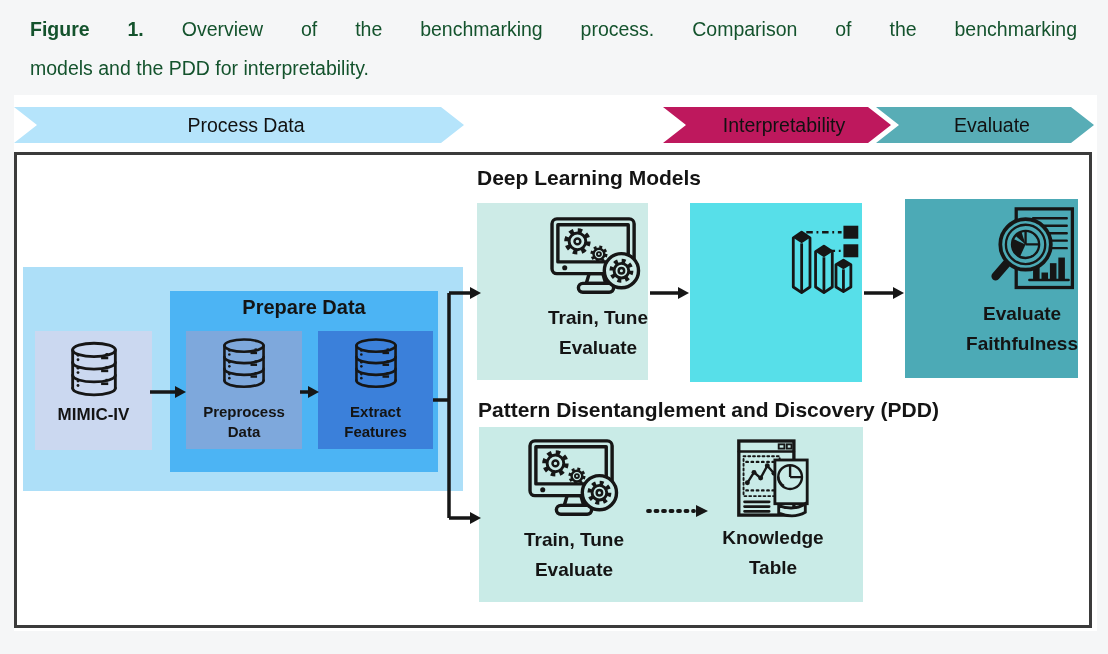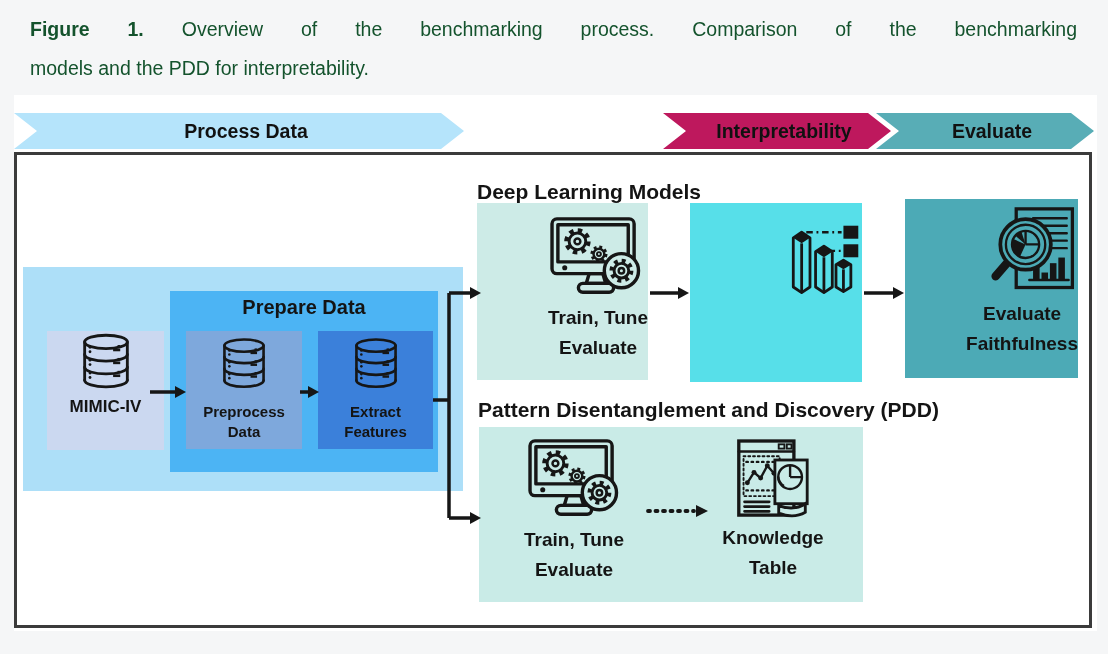--- a/index.html
+++ b/index.html
@@ -8,44 +8,44 @@
 
   
   .caption{position:absolute;left:30px;top:10px;width:1047px;font-size:19.5px;line-height:39px;color:#14532d;}
   .caption .l1{text-align:justify;text-align-last:justify;}
   .caption b{font-weight:700;}
 
   
   .fig{position:absolute;left:14px;top:95px;width:1083px;height:536px;background:#ffffff;}
 
   
-  .chev{position:absolute;top:113px;height:36px;display:flex;align-items:center;justify-content:center;
-        font-weight:700;font-size:19.5px;color:#111;
+  .chev{position:absolute;top:107px;height:36px;display:flex;align-items:center;justify-content:center;
+        font-weight:400;font-size:19.5px;color:#111;
         clip-path:polygon(0 0, calc(100% - 23px) 0, 100% 50%, calc(100% - 23px) 100%, 0 100%, 23px 50%);}
   .chev span{padding-left:14px;}
   .c1{left:14px;width:450px;background:#b5e4fb;}
   .c2{left:449px;width:229px;background:#c4f4ef;}
   .c3{left:663px;width:228px;background:#be185d;}
   .c4{left:876px;width:218px;background:#58adb6;}
 
   
   .mainbox{position:absolute;left:14px;top:152px;width:1078px;height:476px;border:3px solid #3b3b3b;background:#fff;box-sizing:border-box;}
   .panel{position:absolute;background:#addff8;left:23px;top:267px;width:440px;height:224px;}
 
   .node{position:absolute;display:flex;flex-direction:column;align-items:center;box-sizing:border-box;}
-  .mimic{left:35px;top:331px;width:117px;height:119px;background:#cbd8f0;padding-top:2px;margin-left:12px;}
+  .mimic{left:35px;top:331px;width:117px;height:119px;background:#cbd8f0;padding-top:10px;}
   .mimic .nl{font-weight:700;font-size:17px;margin-top:7px;}
   .prepare{left:170px;top:291px;width:268px;height:181px;background:#4cb4f4;}
   .prepare-title{position:absolute;left:170px;top:296px;width:268px;text-align:center;font-weight:700;font-size:20px;}
   .prep{left:186px;top:331px;width:116px;height:118px;background:#7ea8dc;padding-top:6px;}
   .extr{left:318px;top:331px;width:115px;height:118px;background:#3b80da;padding-top:6px;}
   .two{font-weight:700;font-size:15px;line-height:20px;text-align:center;margin-top:12px;}
 
   .heading{position:absolute;font-weight:700;font-size:21px;white-space:nowrap;}
-  .h-dl{left:477px;top:180px;}
+  .h-dl{left:477px;top:166px;}
   .h-pdd{left:478px;top:398px;}
 
   .bigbox{position:absolute;display:flex;flex-direction:column;align-items:flex-end;}
   .b-train{left:477px;top:203px;width:171px;height:177px;background:#cdebe7;}
   .b-post{left:690px;top:203px;width:172px;height:179px;background:#57dfe9;}
   .b-eval{left:905px;top:199px;width:173px;height:179px;background:#4caab6;}
   .b-pdd{left:479px;top:427px;width:384px;height:175px;background:#c9ebe7;}
   .blbl{font-weight:700;font-size:19px;line-height:30px;text-align:center;margin-top:2px;}
   .icwrap{height:98px;display:flex;align-items:flex-end;justify-content:center;padding-top:8px;box-sizing:border-box;}
 

